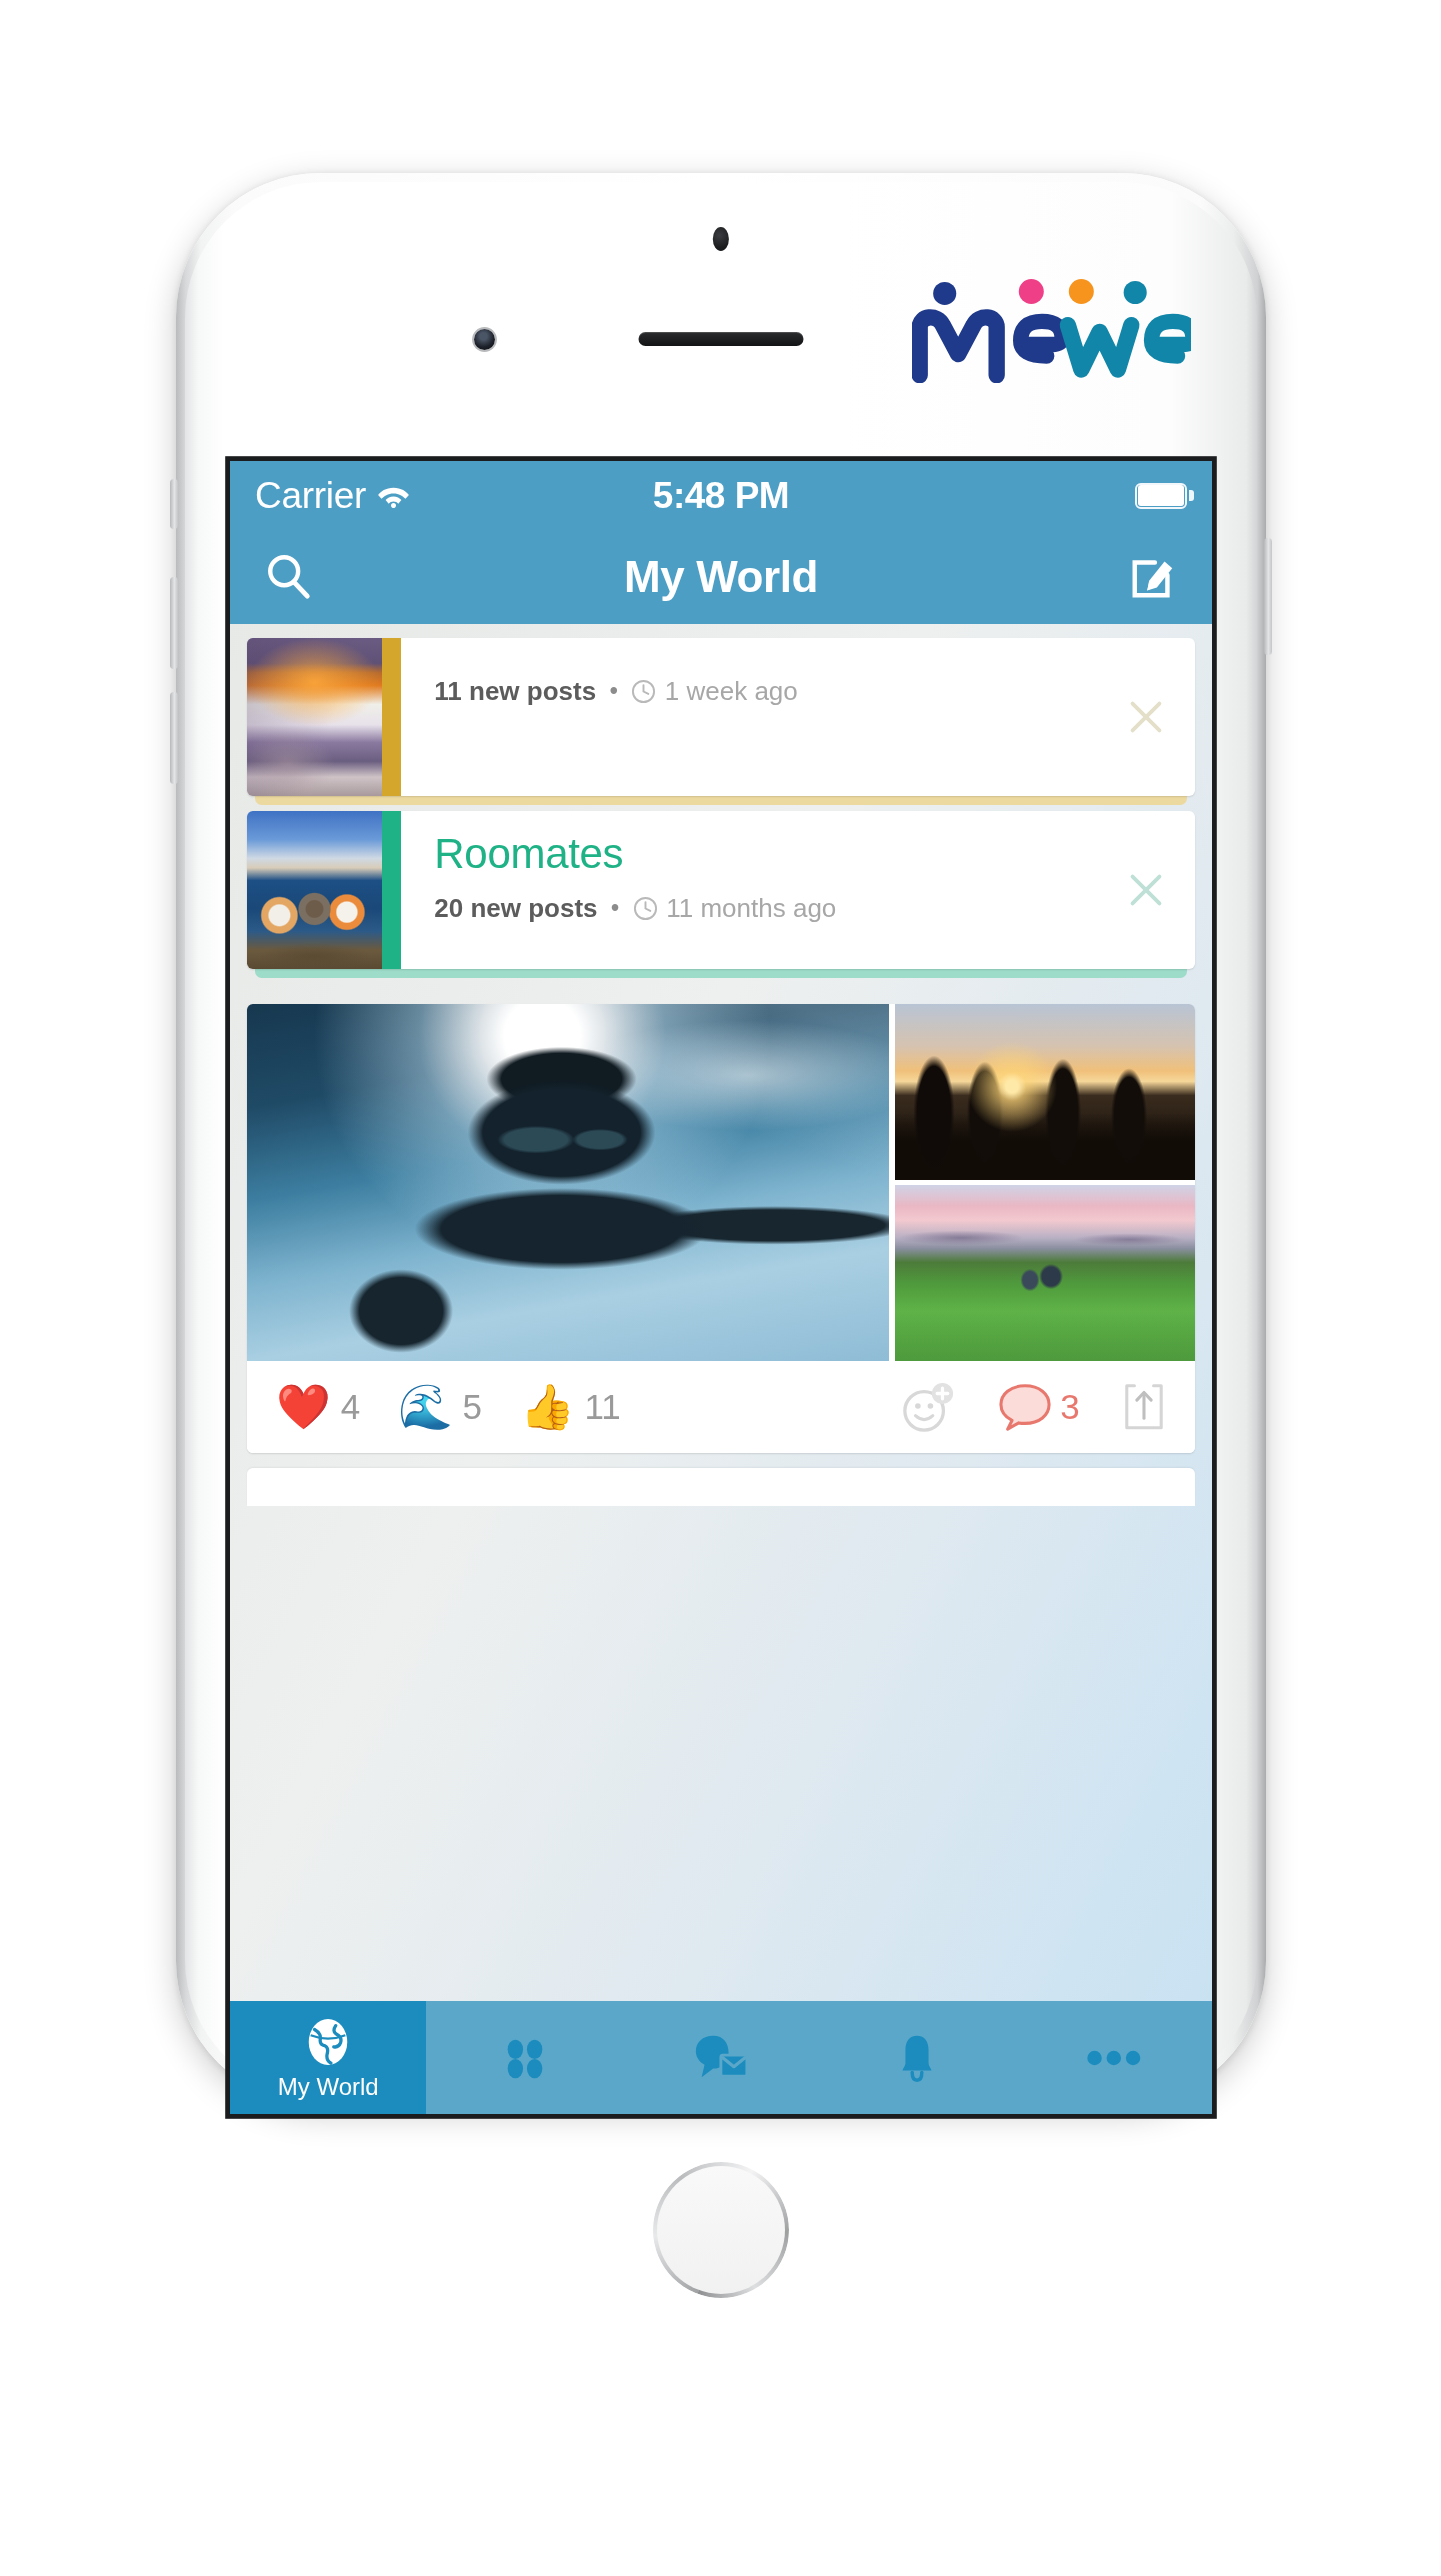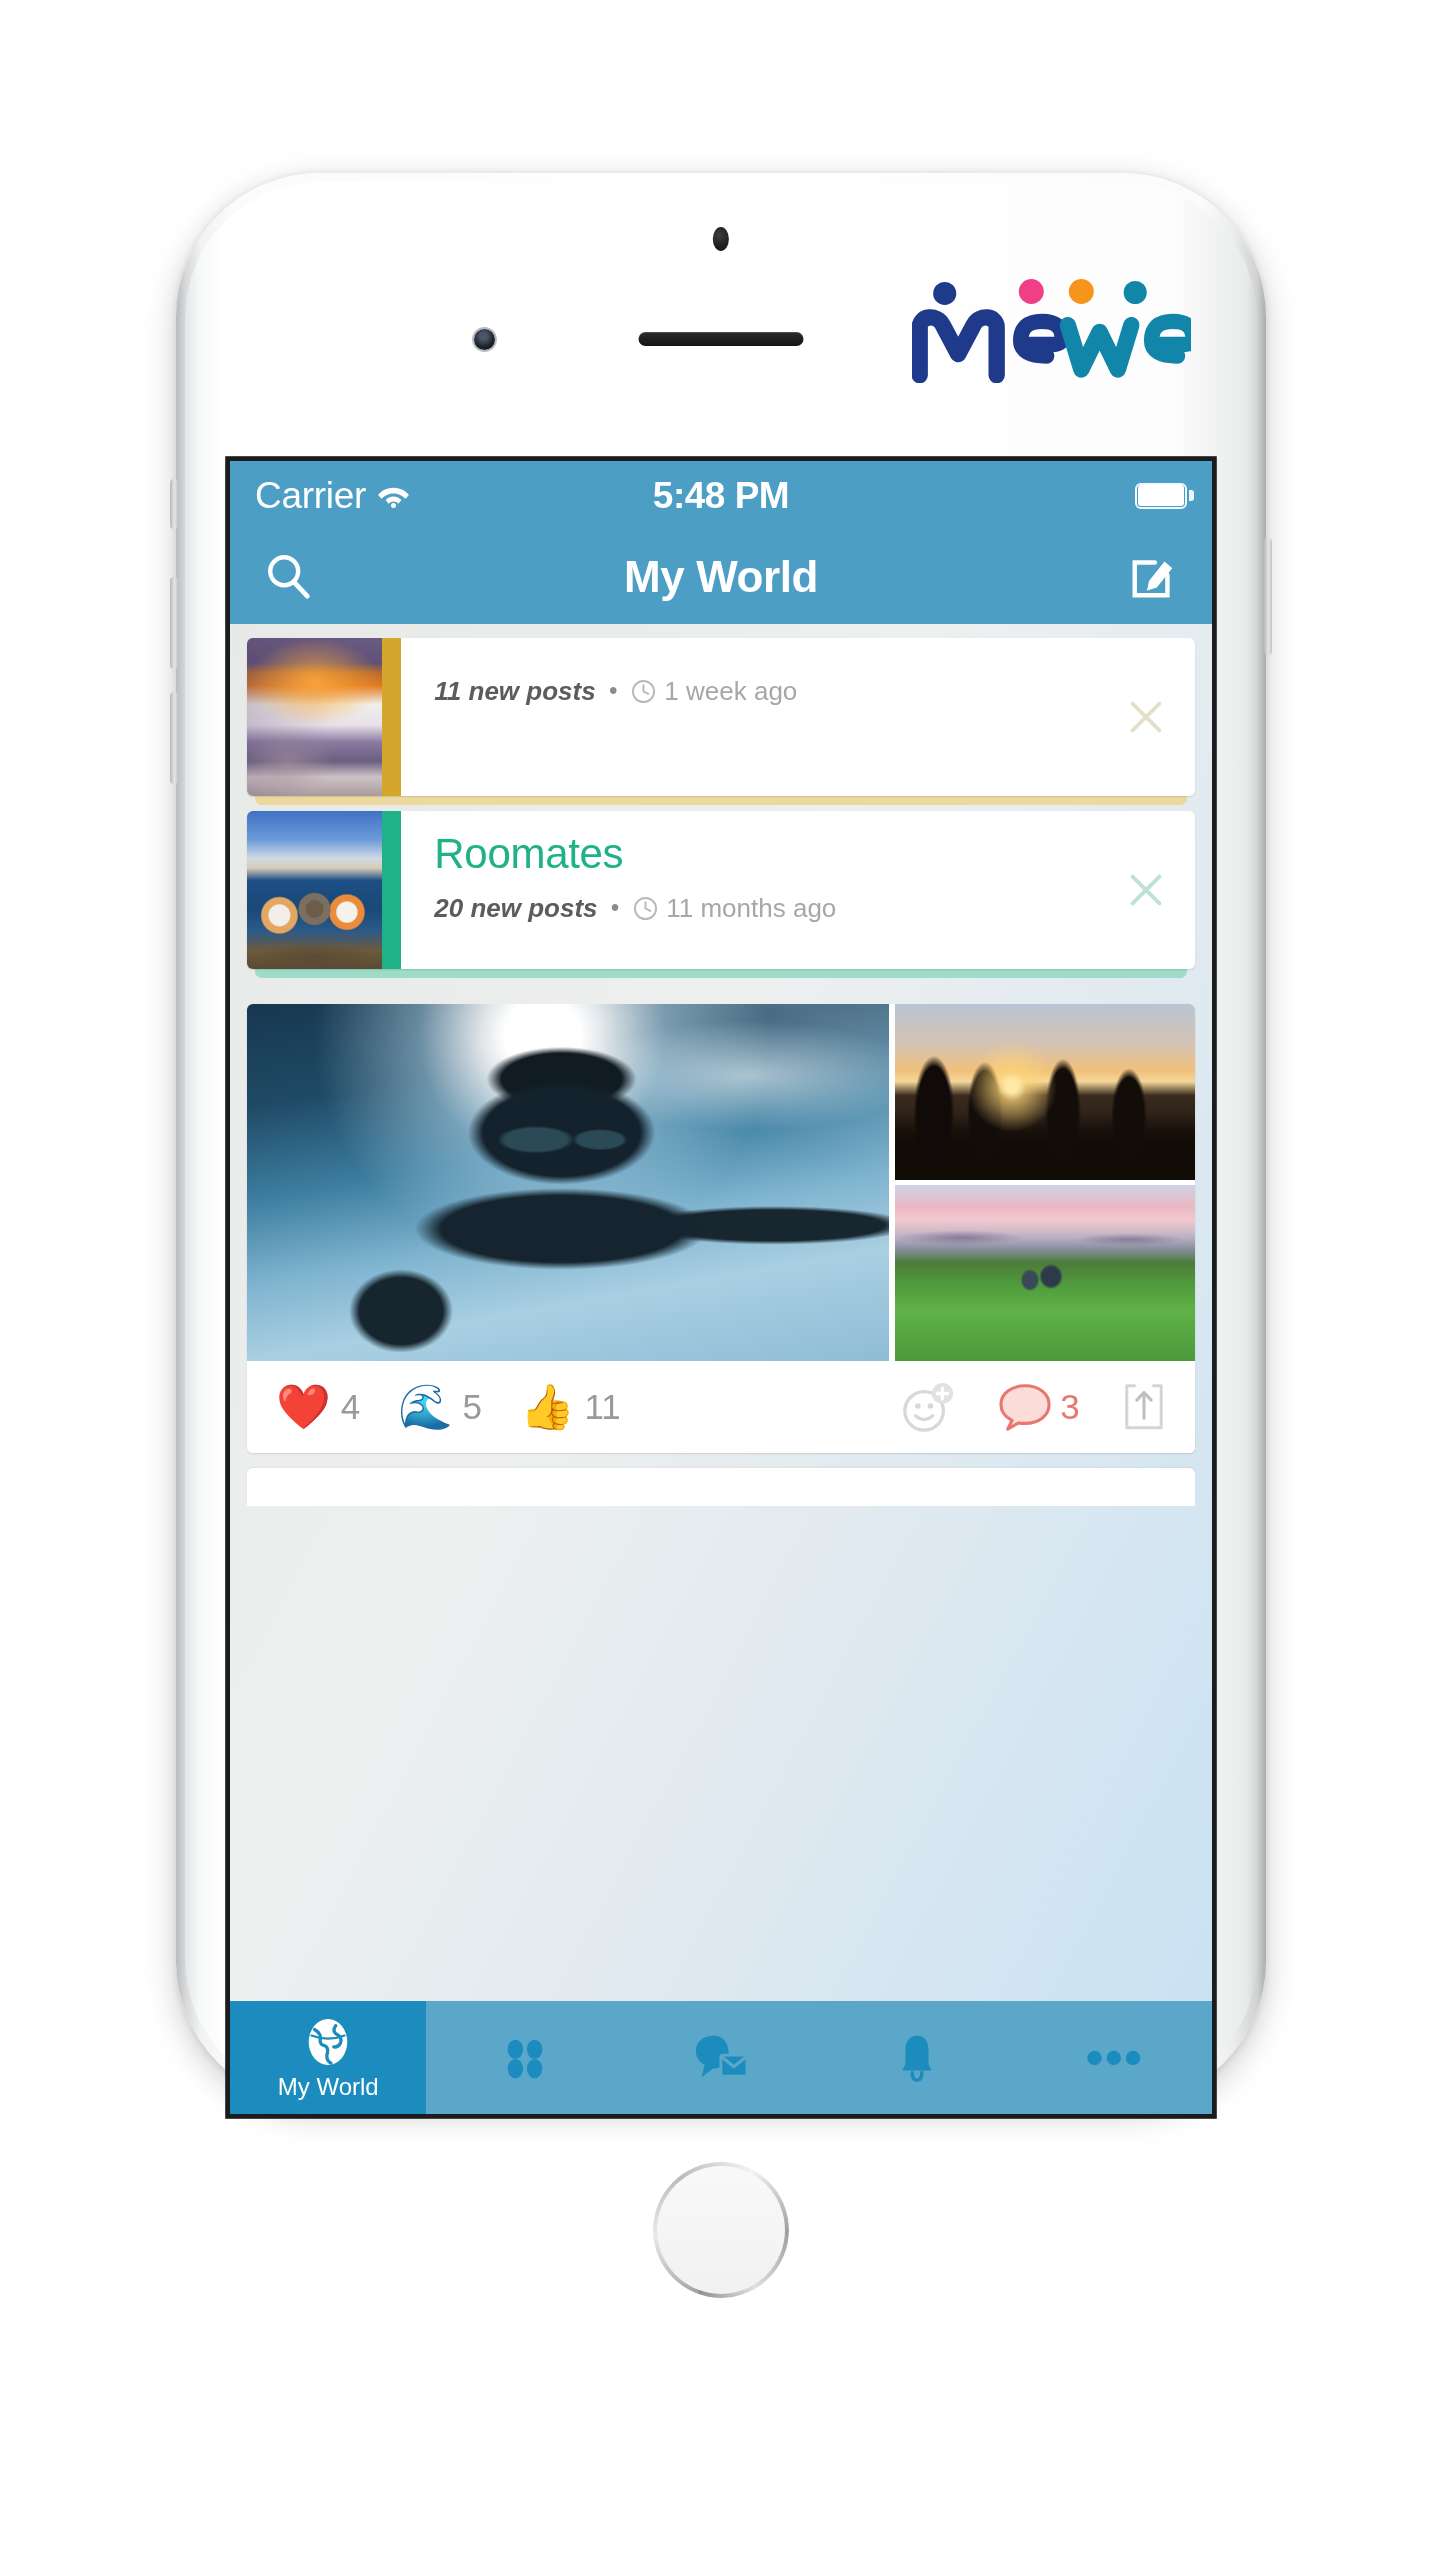--- a/index.html
+++ b/index.html
@@ -147,21 +147,21 @@
   }
   .group-accent{ width:19px; flex:0 0 19px; }
   .group-body{
     flex:1; padding:21px 23px 0 33px; position:relative;
   }
   .group-name{ font-size:42px; letter-spacing:-0.3px; line-height:1.05; }
   .group-meta{
     margin-top:17.3px; display:flex; align-items:center; gap:13.5px;
     font-size:26px;
   }
-  .group-newposts{ color:#5c5c5c; font-weight:bold;font-style:italic; }
+  .group-newposts{ color:#5c5c5c; font-weight:bold; }
   .group-dot{ color:#8c8c8c; font-weight:bold; font-size:23px; }
   .group-ago{ color:#a7a7a7; display:flex; align-items:center; gap:8.6px; }
   .clock-icon{ width:25px; height:25px; flex:0 0 25px; }
   .group-close{
     position:absolute; right:25px; top:50%; transform:translateY(-50%);
     width:48px; height:48px; cursor:pointer;
   }
   .group-close svg{ width:100%; height:100%; }
 
   

